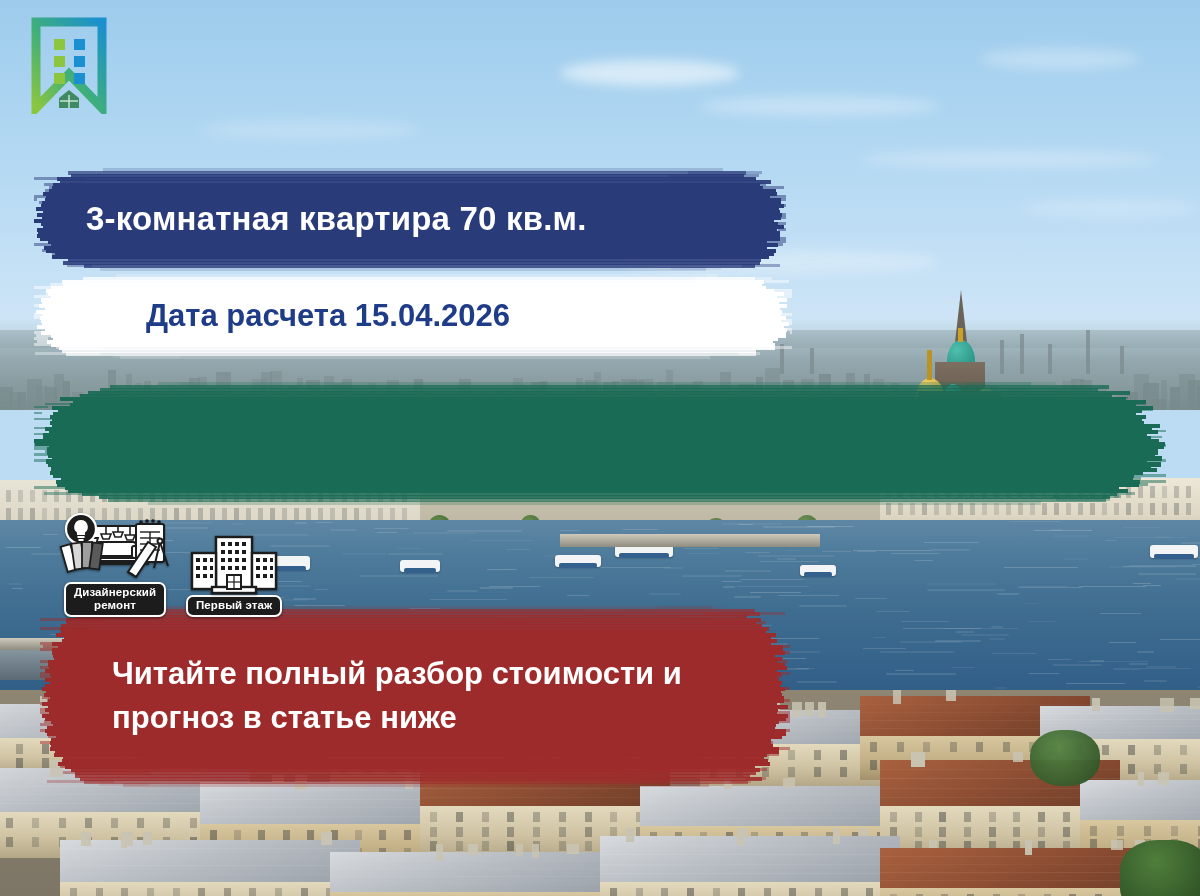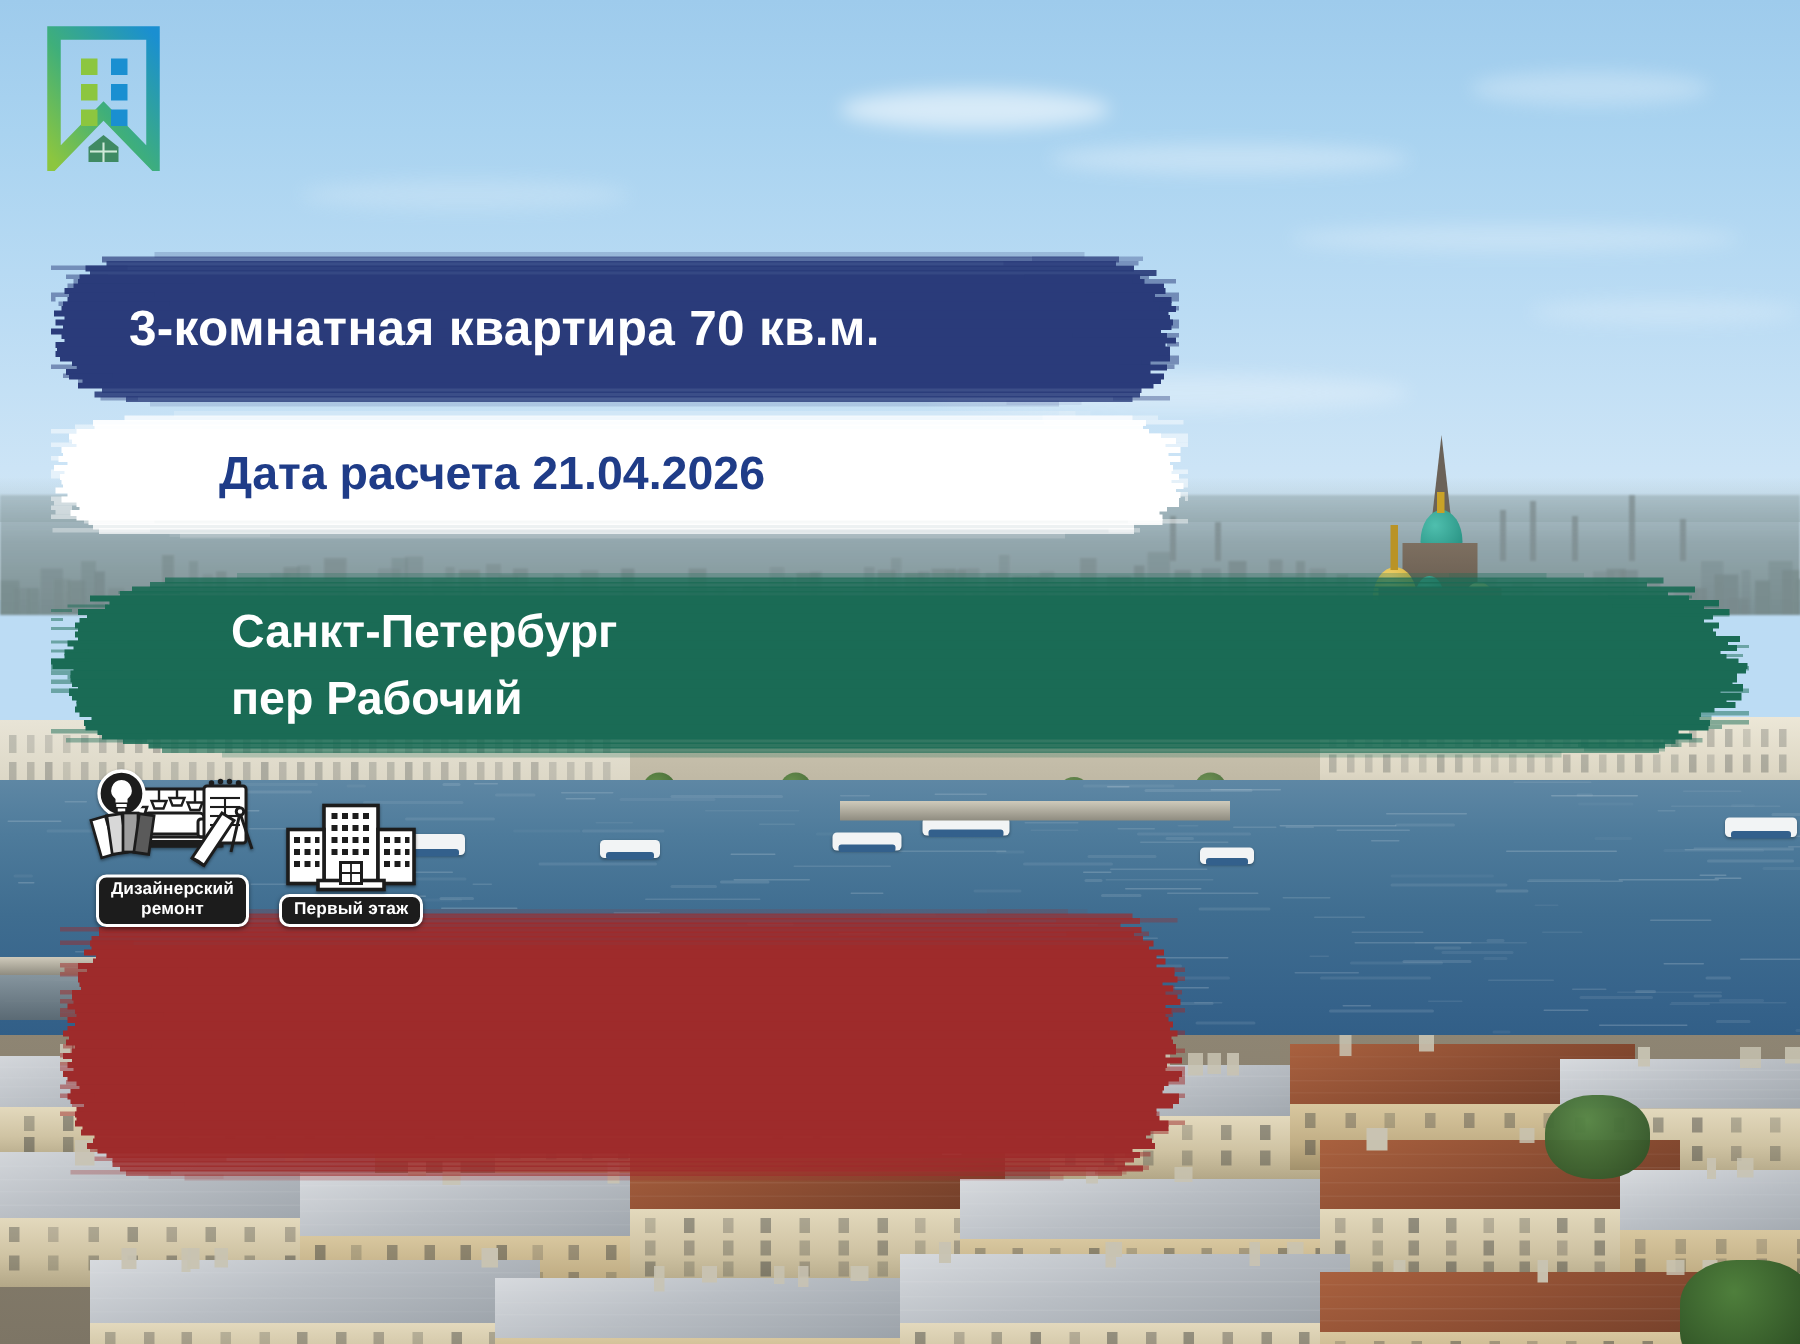--- a/index.html
+++ b/index.html
@@ -1390,21 +1390,21 @@
         <i style="top:72.00px;height:4.20px;left:25.1px;right:17.4px;opacity:0.912"></i>
         <i style="top:72.00px;height:2.52px;left:21.9px;right:689.4px;opacity:0.456"></i>
         <i style="top:72.00px;height:2.52px;right:0.0px;left:717.7px;opacity:0.456"></i>
         <i style="top:75.00px;height:4.20px;left:27.7px;right:35.8px;opacity:0.817"></i>
         <i style="top:78.00px;height:4.20px;left:32.4px;right:36.2px;opacity:0.710"></i>
         <i style="top:78.00px;height:2.52px;left:1.1px;right:691.7px;opacity:0.355"></i>
         <i style="top:78.00px;height:2.52px;right:31.9px;left:705.2px;opacity:0.355"></i>
         <i style="top:81.00px;height:4.20px;left:85.7px;right:82.4px;opacity:0.186"></i>
         <i style="top:81.00px;height:2.52px;left:79.1px;right:611.8px;opacity:0.093"></i>
       </div>
-    <div class="btxt">Дата расчета 21.04.2026</div>
+    <div class="btxt">Дата расчета 15.04.2026</div>
   </div>
 
   <div class="banner" id="b-city">
     <div class="brush" style="--c: #1a6b55;">
         <i style="top:0.00px;height:4.18px;left:123.5px;right:134.6px;opacity:0.265"></i>
         <i style="top:0.00px;height:2.51px;right:110.5px;left:932.4px;opacity:0.132"></i>
         <i style="top:2.98px;height:4.18px;left:75.7px;right:56.7px;opacity:0.777"></i>
         <i style="top:5.95px;height:4.18px;left:65.9px;right:68.0px;opacity:0.803"></i>
         <i style="top:8.93px;height:4.18px;left:54.0px;right:36.1px;opacity:0.916"></i>
         <i style="top:11.90px;height:4.18px;left:45.5px;right:54.5px;opacity:0.906"></i>
@@ -1470,24 +1470,20 @@
         <i style="top:107.12px;height:4.18px;left:33.7px;right:37.8px;opacity:1.000"></i>
         <i style="top:110.10px;height:4.18px;left:48.0px;right:49.3px;opacity:0.860"></i>
         <i style="top:110.10px;height:2.51px;left:10.4px;right:1068.5px;opacity:0.430"></i>
         <i style="top:110.10px;height:2.51px;right:31.1px;left:1074.8px;opacity:0.430"></i>
         <i style="top:113.07px;height:4.18px;left:65.0px;right:55.9px;opacity:0.883"></i>
         <i style="top:113.07px;height:2.51px;right:44.6px;left:1017.5px;opacity:0.441"></i>
         <i style="top:116.05px;height:4.18px;left:73.7px;right:60.2px;opacity:0.633"></i>
         <i style="top:116.05px;height:2.51px;right:56.2px;left:1021.5px;opacity:0.317"></i>
         <i style="top:119.02px;height:4.18px;left:114.4px;right:124.7px;opacity:0.252"></i>
       </div>
-    <div class="btxt">
-      <span>Санкт-Петербург</span>
-      <span>пер Рабочий</span>
-    </div>
   </div>
 
   <div class="banner" id="b-cta">
     <div class="brush" style="--c: #9e2b2b;">
         <i style="top:0.00px;height:4.20px;left:86.7px;right:78.1px;opacity:0.162"></i>
         <i style="top:0.00px;height:2.52px;left:74.7px;right:599.8px;opacity:0.081"></i>
         <i style="top:0.00px;height:2.52px;right:65.3px;left:617.6px;opacity:0.081"></i>
         <i style="top:3.00px;height:4.20px;left:52.2px;right:35.0px;opacity:0.690"></i>
         <i style="top:6.00px;height:4.20px;left:40.8px;right:29.7px;opacity:0.723"></i>
         <i style="top:6.00px;height:2.52px;right:5.5px;left:664.1px;opacity:0.361"></i>
@@ -1585,20 +1581,21 @@
         <i style="top:165.00px;height:2.52px;left:23.0px;right:639.1px;opacity:0.428"></i>
         <i style="top:168.00px;height:4.20px;left:35.3px;right:40.4px;opacity:0.833"></i>
         <i style="top:171.00px;height:4.20px;left:40.4px;right:27.7px;opacity:0.818"></i>
         <i style="top:171.00px;height:2.52px;right:23.9px;left:705.4px;opacity:0.409"></i>
         <i style="top:174.00px;height:4.20px;left:44.4px;right:41.6px;opacity:0.588"></i>
         <i style="top:174.00px;height:2.52px;left:7.4px;right:675.8px;opacity:0.294"></i>
         <i style="top:174.00px;height:2.52px;right:39.0px;left:689.6px;opacity:0.294"></i>
         <i style="top:177.00px;height:4.20px;left:83.4px;right:81.5px;opacity:0.235"></i>
         <i style="top:177.00px;height:2.52px;left:59.3px;right:640.9px;opacity:0.117"></i>
       </div>
+    <div class="btxt">Читайте полный разбор стоимости и прогноз в статье ниже</div>
   </div>
 
   <div class="badges">
 
     <div class="badge">
       <span class="badge-art">
         <svg viewBox="0 0 118 70" width="118" height="70" aria-hidden="true">
 
           <rect x="30" y="14" width="62" height="38" fill="#ffffff" stroke="#1c1c1c" stroke-width="2"></rect>
 

